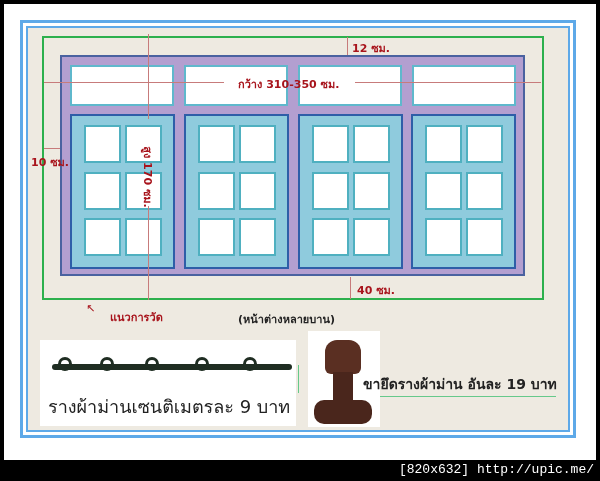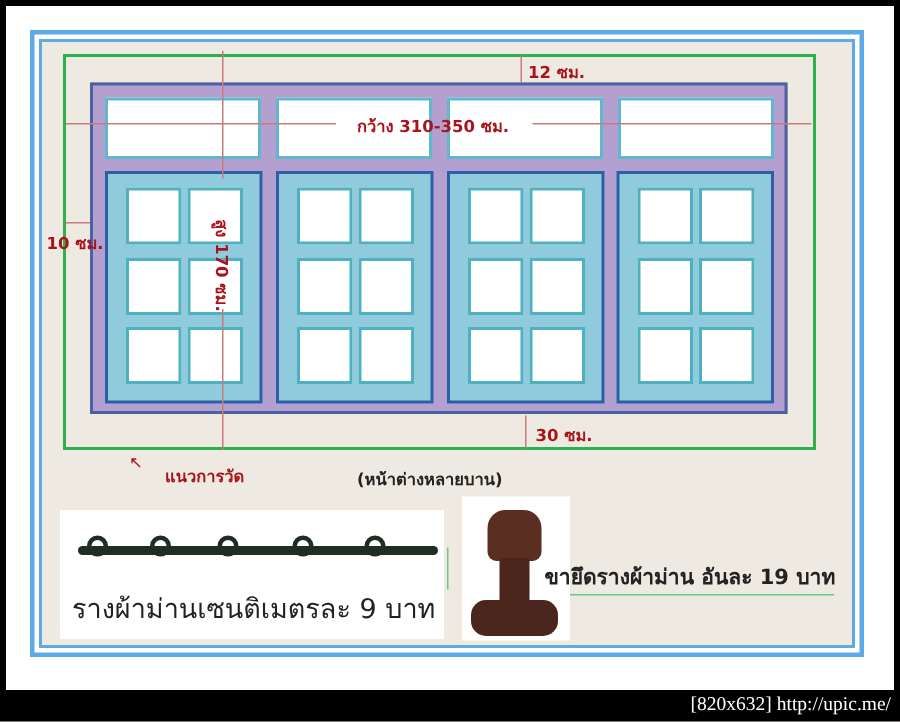--- a/index.html
+++ b/index.html
@@ -19,21 +19,21 @@
   .rail-box{position:absolute;left:40px;top:340px;width:256px;height:86px;background:#fff;}
   .rail{position:absolute;left:52px;top:364px;width:240px;height:6px;background:#1f2d22;border-radius:3px;}
   .ring{position:absolute;top:357px;width:14px;height:14px;border:3px solid #1f2d22;border-radius:50%;box-sizing:border-box;}
   .rail-label{position:absolute;left:42px;top:392px;width:250px;height:30px;background:#fff;border-radius:12px;font-size:18px;color:#222;line-height:30px;padding-left:6px;box-sizing:border-box;white-space:nowrap;}
   .bracket-box{position:absolute;left:308px;top:331px;width:72px;height:96px;background:#fff;}
   .bracket-head{position:absolute;left:325px;top:340px;width:36px;height:34px;background:#5a2f22;border-radius:12px 12px 6px 6px;}
   .bracket-neck{position:absolute;left:333px;top:372px;width:20px;height:30px;background:#4a261c;}
   .bracket-base{position:absolute;left:314px;top:400px;width:58px;height:24px;background:#4a261c;border-radius:10px;}
   .bracket-label{position:absolute;left:363px;top:373px;font-size:14px;font-weight:bold;color:#222;white-space:nowrap;}
   .green-line{position:absolute;background:#66c98a;}
-  .footer{position:absolute;right:6px;bottom:4px;color:#fff;font-family:Liberation Serif, serif;font-size:13px;}
+  .footer{position:absolute;right:6px;bottom:4px;color:#fff;font-family:Liberation Mono, monospace;font-size:13px;}
 </style>
 </head>
 <body>
 
 <div class="canvas"></div>
 <div class="outer-frame"></div>
 <div class="inner-frame"></div>
 
 <div class="measure-line"></div>
 <div class="window-frame"></div>
@@ -84,21 +84,21 @@
 <div class="vline" style="left:148px;top:206px;height:94px;"></div>
 <div class="label-red" style="left:108px;top:168px;transform:rotate(90deg);transform-origin:center;width:80px;text-align:center;">สูง 170 ซม.</div>
 
 <div class="vline" style="left:347px;top:37px;height:18px;"></div>
 <div class="label-red" style="left:352px;top:39px;">12 ซม.</div>
 
 <div class="hline" style="left:44px;top:148px;width:16px;"></div>
 <div class="label-red" style="left:31px;top:153px;text-align:right;">10 ซม.</div>
 
 <div class="vline" style="left:350px;top:277px;height:22px;"></div>
-<div class="label-red" style="left:357px;top:281px;">30 ซม.</div>
+<div class="label-red" style="left:357px;top:281px;">40 ซม.</div>
 
 <div class="label-dark" style="left:238px;top:283px;margin-top:27px;">(หน้าต่างหลายบาน)</div>
 
 <div class="label-red" style="left:86px;top:302px;font-weight:normal;color:#a8141c;">↖</div>
 <div class="label-red" style="left:110px;top:308px;font-weight:bold;">แนวการวัด</div>
 
 <div class="rail-box"></div>
 <div class="rail"></div>
 <div class="ring" style="left:58px;"></div>
 <div class="ring" style="left:100px;"></div>

